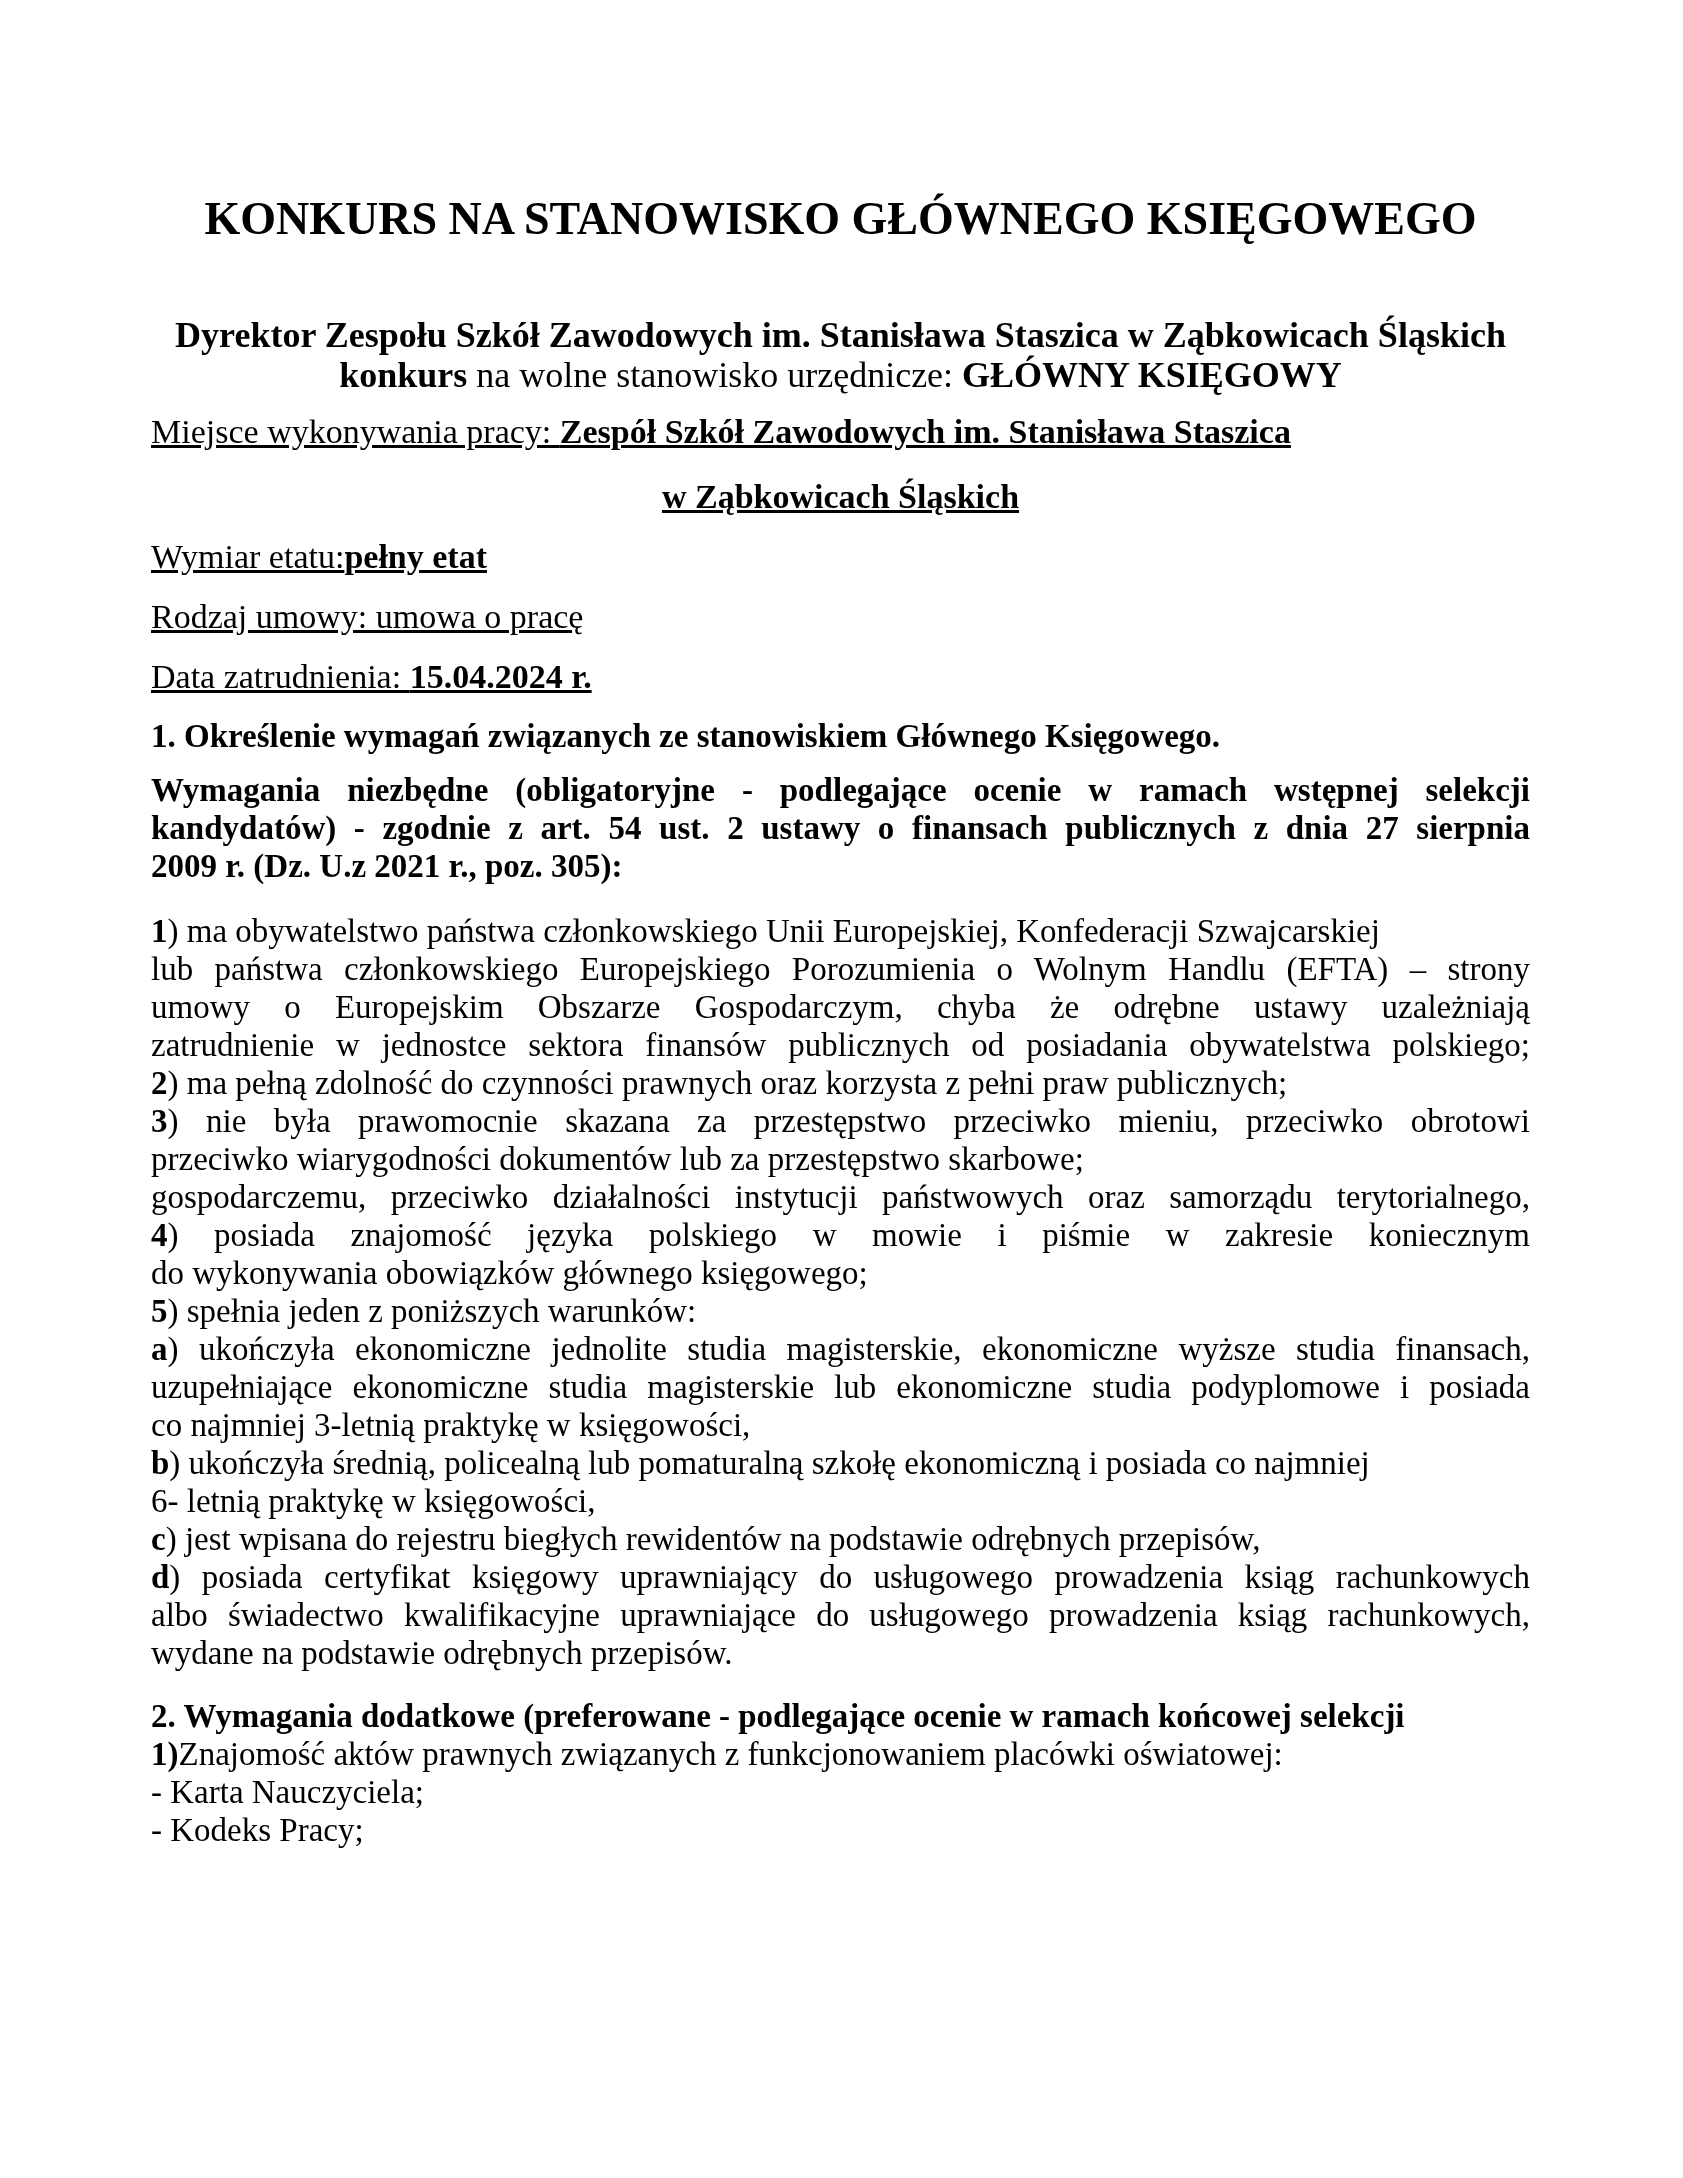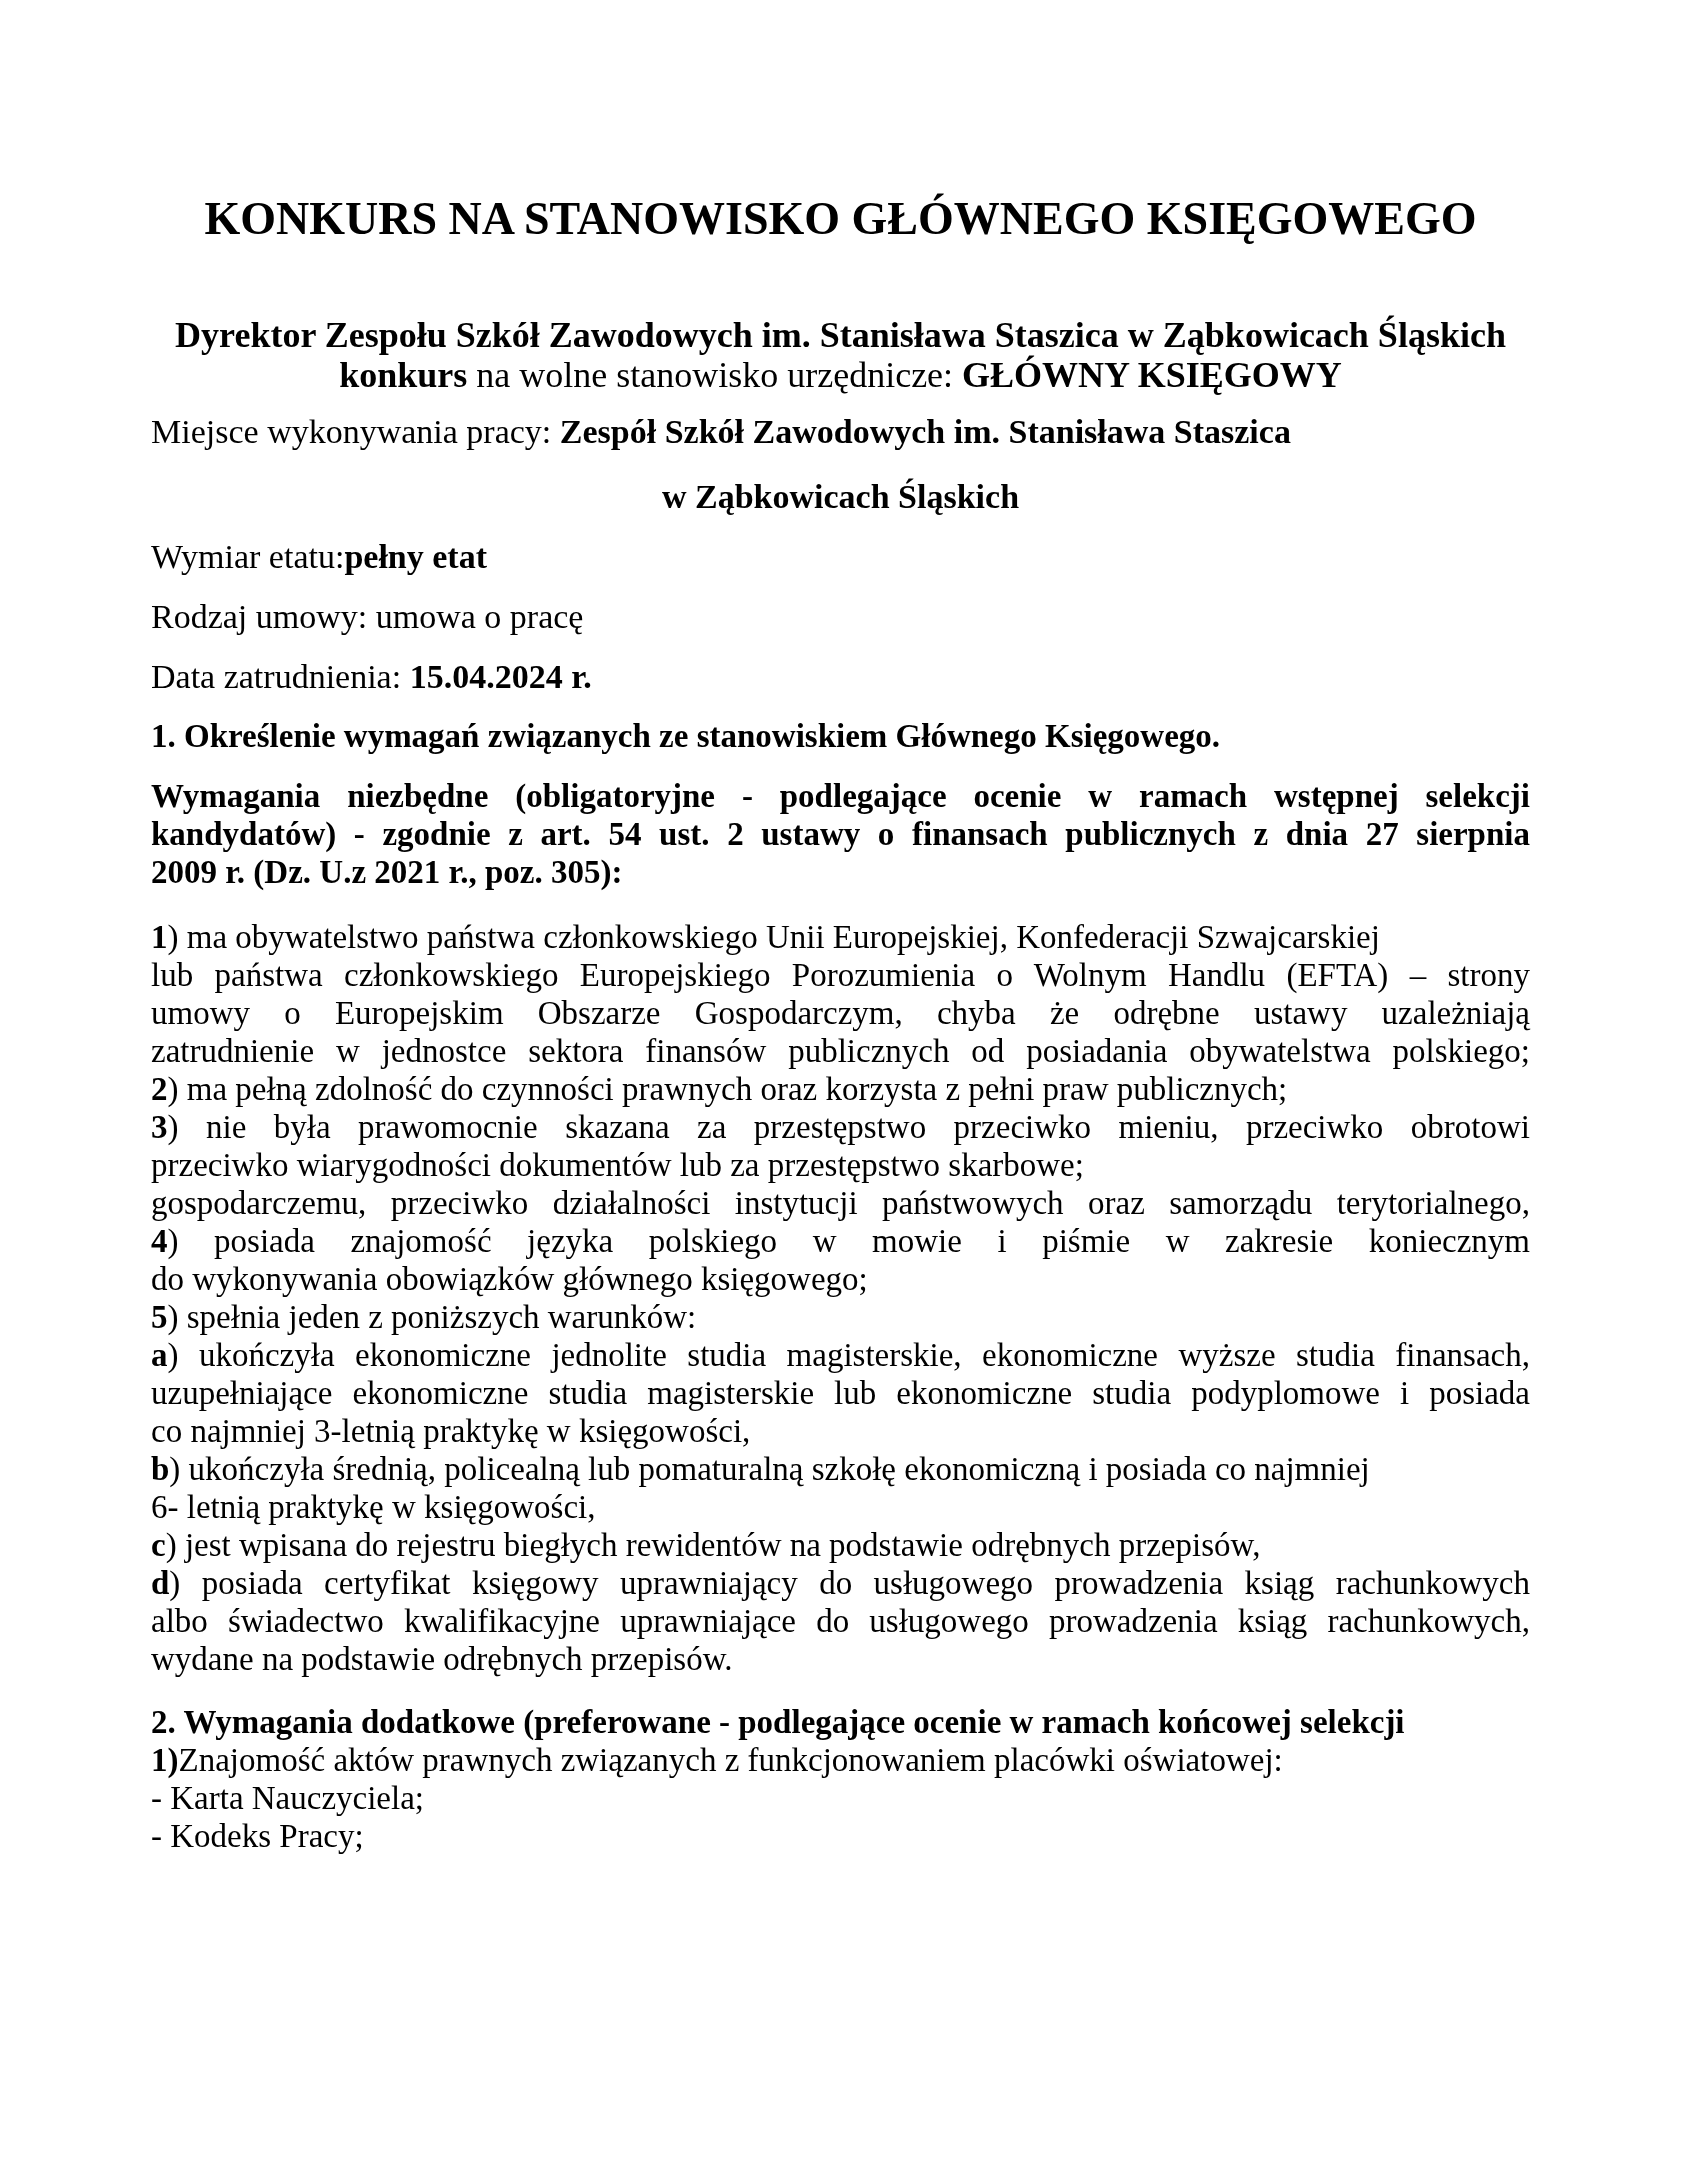--- a/index.html
+++ b/index.html
@@ -44,20 +44,21 @@
   }
   
   .hdr {
     font-size: 36px;
     line-height: 40px;
   }
   
   .mid {
     font-size: 34px;
     line-height: 40px;
+    text-decoration: underline;
   }
   .c { text-align: center; }
   .b { font-weight: bold; }
   
   .st {
     text-align: justify;
     text-align-last: justify;
   }
 </style>
 </head>
@@ -66,21 +67,21 @@
 <div class="page">
     <div class="title"><span class="b">KONKURS NA STANOWISKO GŁÓWNEGO KSIĘGOWEGO</span></div>
     <div class="hdr c b" style="margin-top: 71px;"><span class="b">Dyrektor Zespołu Szkół Zawodowych im. Stanisława Staszica w Ząbkowicach Śląskich</span></div>
     <div class="hdr c"><span class="b">konkurs</span><span> na wolne stanowisko urzędnicze: </span><span class="b">GŁÓWNY KSIĘGOWY</span></div>
     <div class="mid" style="margin-top: 17px;"><span>Miejsce wykonywania pracy: </span><span class="b">Zespół Szkół Zawodowych im. Stanisława Staszica</span></div>
     <div class="mid c" style="margin-top: 25px;"><span class="b">w Ząbkowicach Śląskich</span></div>
     <div class="mid" style="margin-top: 20px;"><span>Wymiar etatu:</span><span class="b">pełny etat</span></div>
     <div class="mid" style="margin-top: 20px;"><span>Rodzaj umowy: umowa o pracę</span></div>
     <div class="mid" style="margin-top: 20px;"><span>Data zatrudnienia: </span><span class="b">15.04.2024 r.</span></div>
     <div class="line" style="margin-top: 20px;"><span class="b">1. Określenie wymagań związanych ze stanowiskiem Głównego Księgowego.</span></div>
-    <div class="line st" style="margin-top: 22px;"><span class="b">Wymagania niezbędne (obligatoryjne - podlegające ocenie w ramach wstępnej selekcji</span></div>
+    <div class="line st" style="margin-top: 16px;"><span class="b">Wymagania niezbędne (obligatoryjne - podlegające ocenie w ramach wstępnej selekcji</span></div>
     <div class="line st"><span class="b">kandydatów) - zgodnie z art. 54 ust. 2 ustawy o finansach publicznych z dnia 27 sierpnia</span></div>
     <div class="line"><span class="b">2009 r. (Dz. U.z 2021 r., poz. 305):</span></div>
     <div class="line" style="margin-top: 27px;"><span class="b">1</span><span>) ma obywatelstwo państwa członkowskiego Unii Europejskiej, Konfederacji Szwajcarskiej</span></div>
     <div class="line st"><span>lub państwa członkowskiego Europejskiego Porozumienia o Wolnym Handlu (EFTA) – strony</span></div>
     <div class="line st"><span>umowy o Europejskim Obszarze Gospodarczym, chyba że odrębne ustawy uzależniają</span></div>
     <div class="line st"><span>zatrudnienie w jednostce sektora finansów publicznych od posiadania obywatelstwa polskiego;</span></div>
     <div class="line"><span class="b">2</span><span>) ma pełną zdolność do czynności prawnych oraz korzysta z pełni praw publicznych;</span></div>
     <div class="line st"><span class="b">3</span><span>) nie była prawomocnie skazana za przestępstwo przeciwko mieniu, przeciwko obrotowi</span></div>
     <div class="line"><span>przeciwko wiarygodności dokumentów lub za przestępstwo skarbowe;</span></div>
     <div class="line st"><span>gospodarczemu, przeciwko działalności instytucji państwowych oraz samorządu terytorialnego,</span></div>

